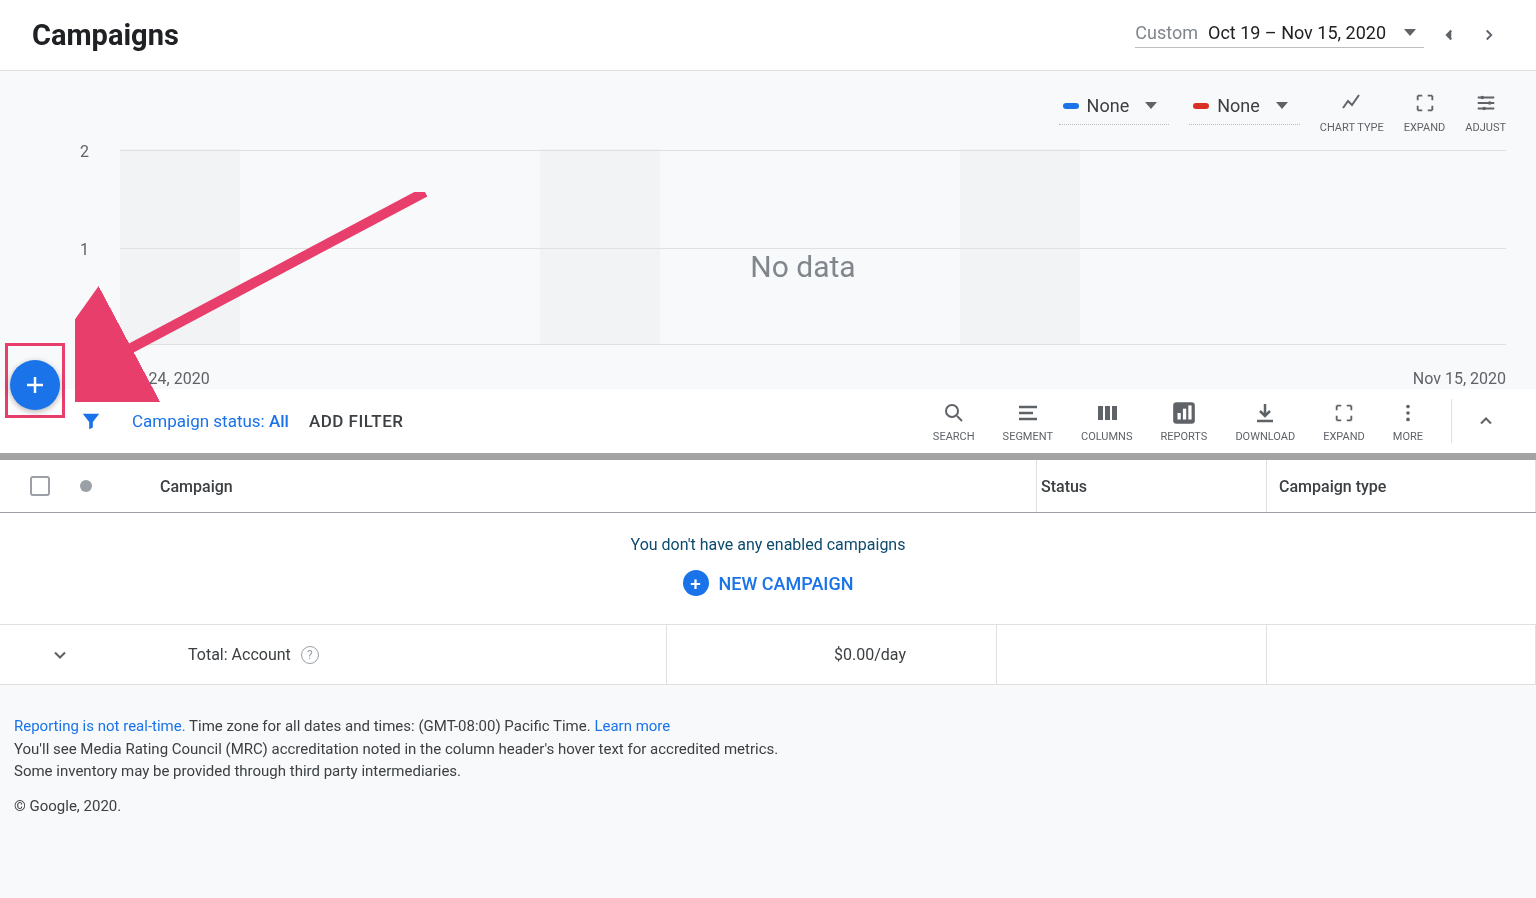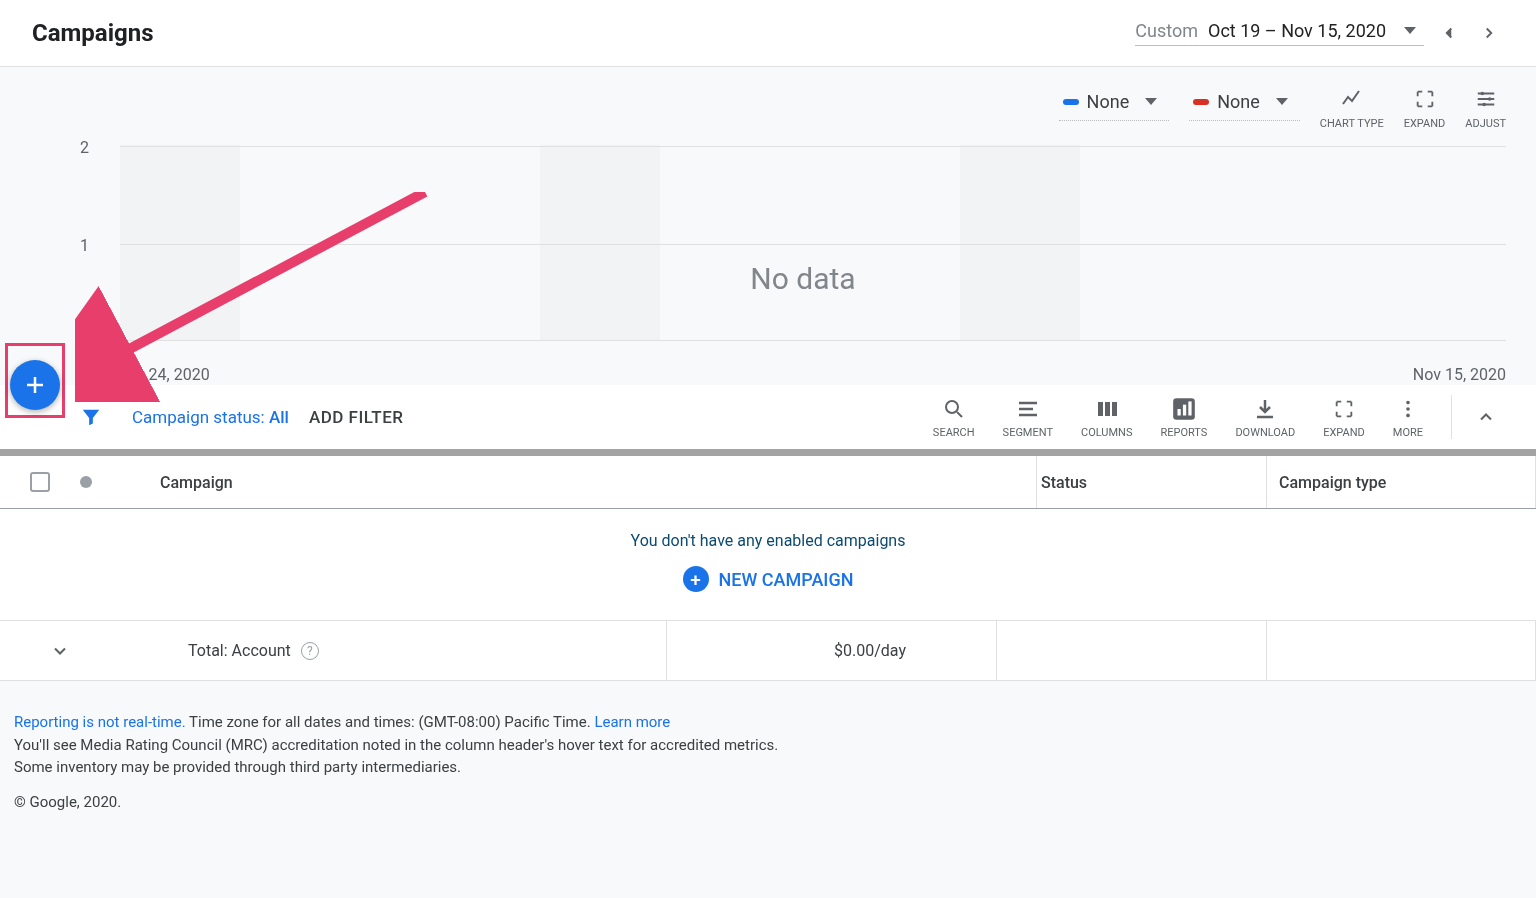--- a/index.html
+++ b/index.html
@@ -11,21 +11,21 @@
   }
   .header {
     background: #fff;
     display: flex;
     align-items: center;
     justify-content: space-between;
     padding: 18px 32px 18px 32px;
     border-bottom: 1px solid #e0e0e0;
   }
   .page-title {
-    font-size: 24px;
+    font-size: 29px;
     font-weight: 700;
     color: #202124;
   }
   .date-range-wrap {
     display: flex;
     align-items: center;
     gap: 10px;
     font-size: 18px;
   }
   .date-label { color: #80868b; }
@@ -95,21 +95,21 @@
   }
   .gridline {
     position: absolute; left: 20px; right: 0;
     border-top: 1px solid #e0e0e0;
   }
   .band {
     position: absolute; top: 5px; bottom: 10px;
     background: #f1f3f4;
   }
   .nodata {
-    position: absolute; top: 121px; left: 50%; transform: translateX(-50%);
+    position: absolute; top: 105px; left: 50%; transform: translateX(-50%);
     font-size: 30px; color: #80868b;
   }
   .x-start, .x-end {
     position: absolute; bottom: -34px;
     font-size: 16px; color: #5f6368;
   }
   .x-start { left: 20px; }
   .x-end { right: 0; }
 
   

